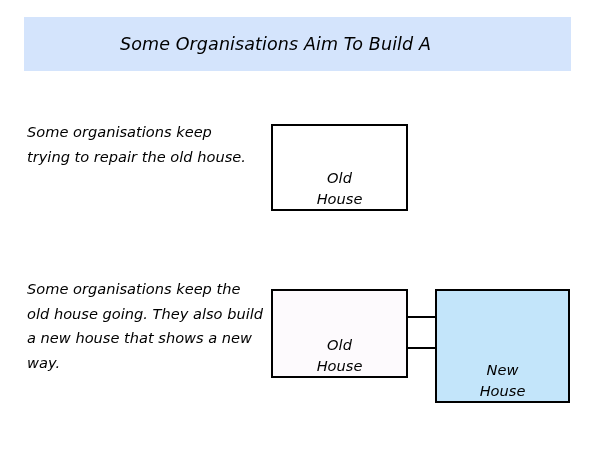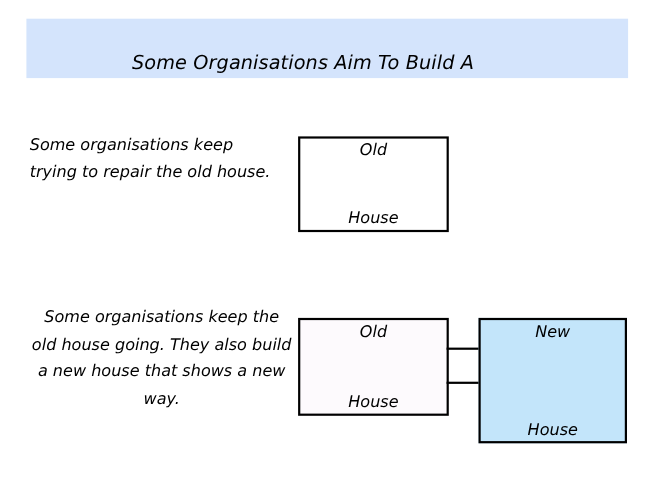--- a/index.html
+++ b/index.html
@@ -20,21 +20,21 @@
   .banner {
     position: absolute;
     left: 24px;
     top: 17px;
     width: 547px;
     height: 54px;
     background: #d4e4fc;
     display: flex;
     flex-direction: column;
     align-items: center;
-    justify-content: flex-end;
+    justify-content: center;
   }
   .banner-line {
     font-style: italic;
     font-size: 17.5px;
     line-height: 25px;
     letter-spacing: 0.1px;
     white-space: nowrap;
     color: #000000;
     transform: translateX(-22px);
   }
@@ -43,31 +43,31 @@
   .para {
     position: absolute;
     left: 27px;
     font-style: italic;
     font-size: 14.6px;
     line-height: 24.6px;
     color: #000000;
     white-space: pre-line;
   }
   .para-1 { top: 120px; width: 232px; }
-  .para-2 { top: 277px; width: 240px; text-align: center; }
+  .para-2 { top: 277px; width: 240px; }
 
   
   .box {
     position: absolute;
     box-sizing: border-box;
     border: 2.5px solid #000000;
     display: flex;
     flex-direction: column;
     align-items: center;
-    justify-content: space-between;
+    justify-content: flex-end;
   }
   .box-label {
     font-style: italic;
     font-size: 14.6px;
     line-height: 21px;
     text-align: center;
     color: #000000;
     white-space: nowrap;
   }
 

